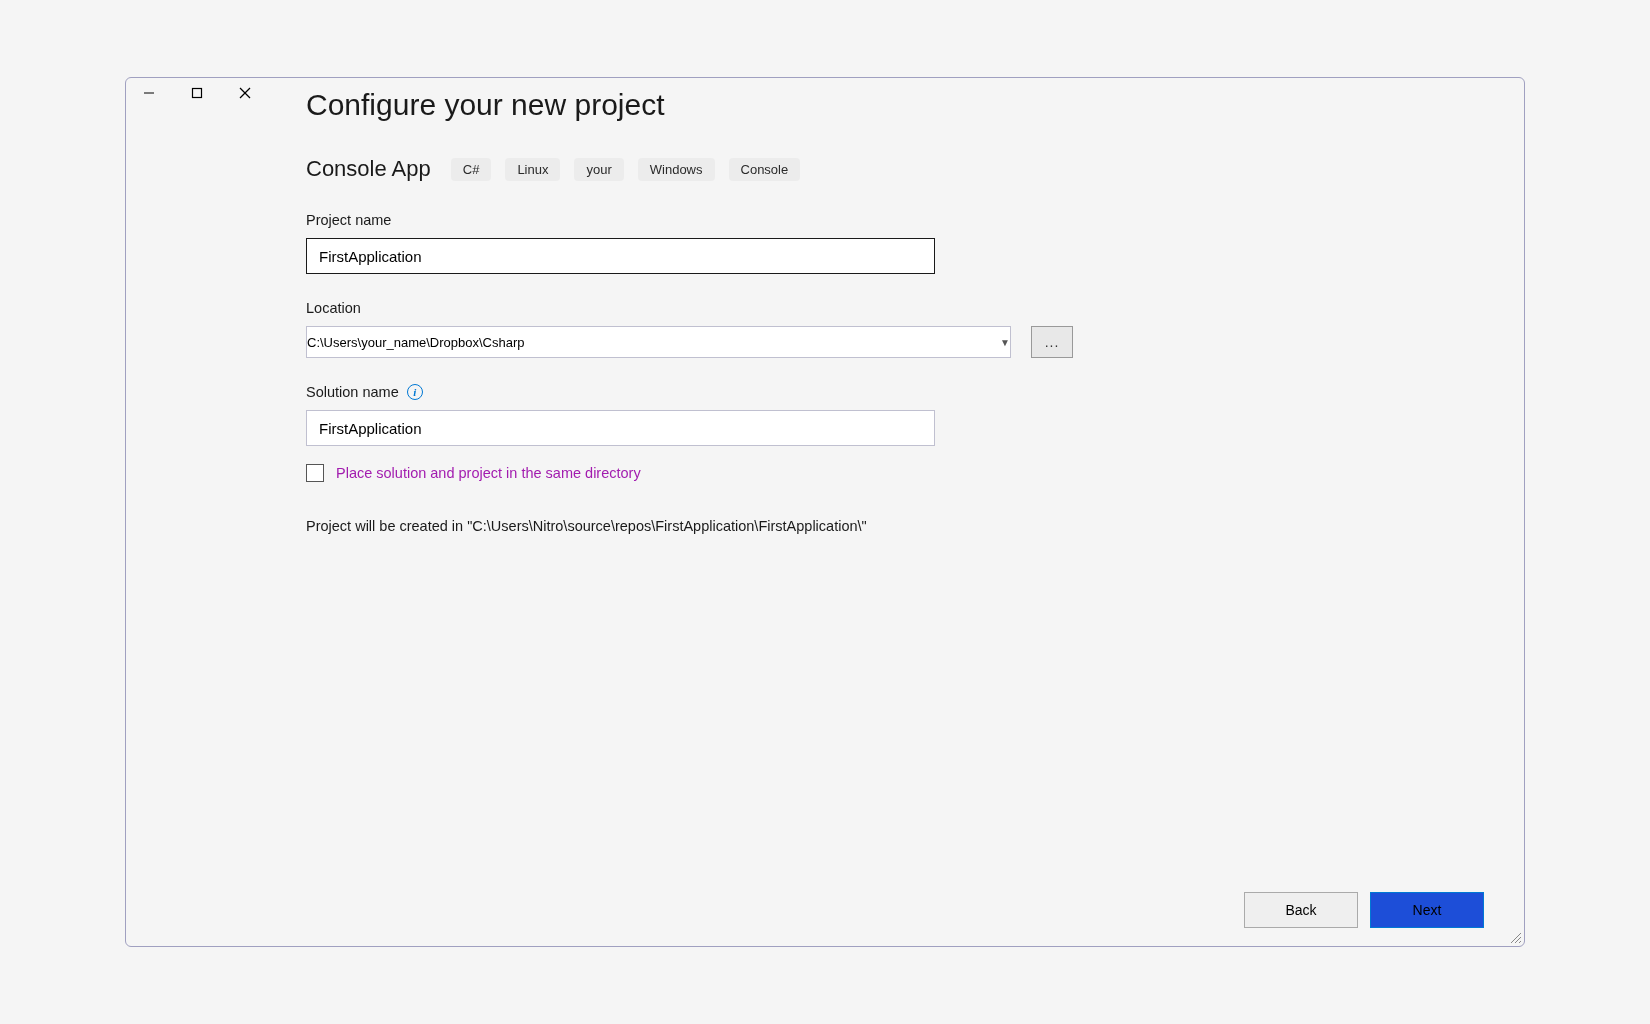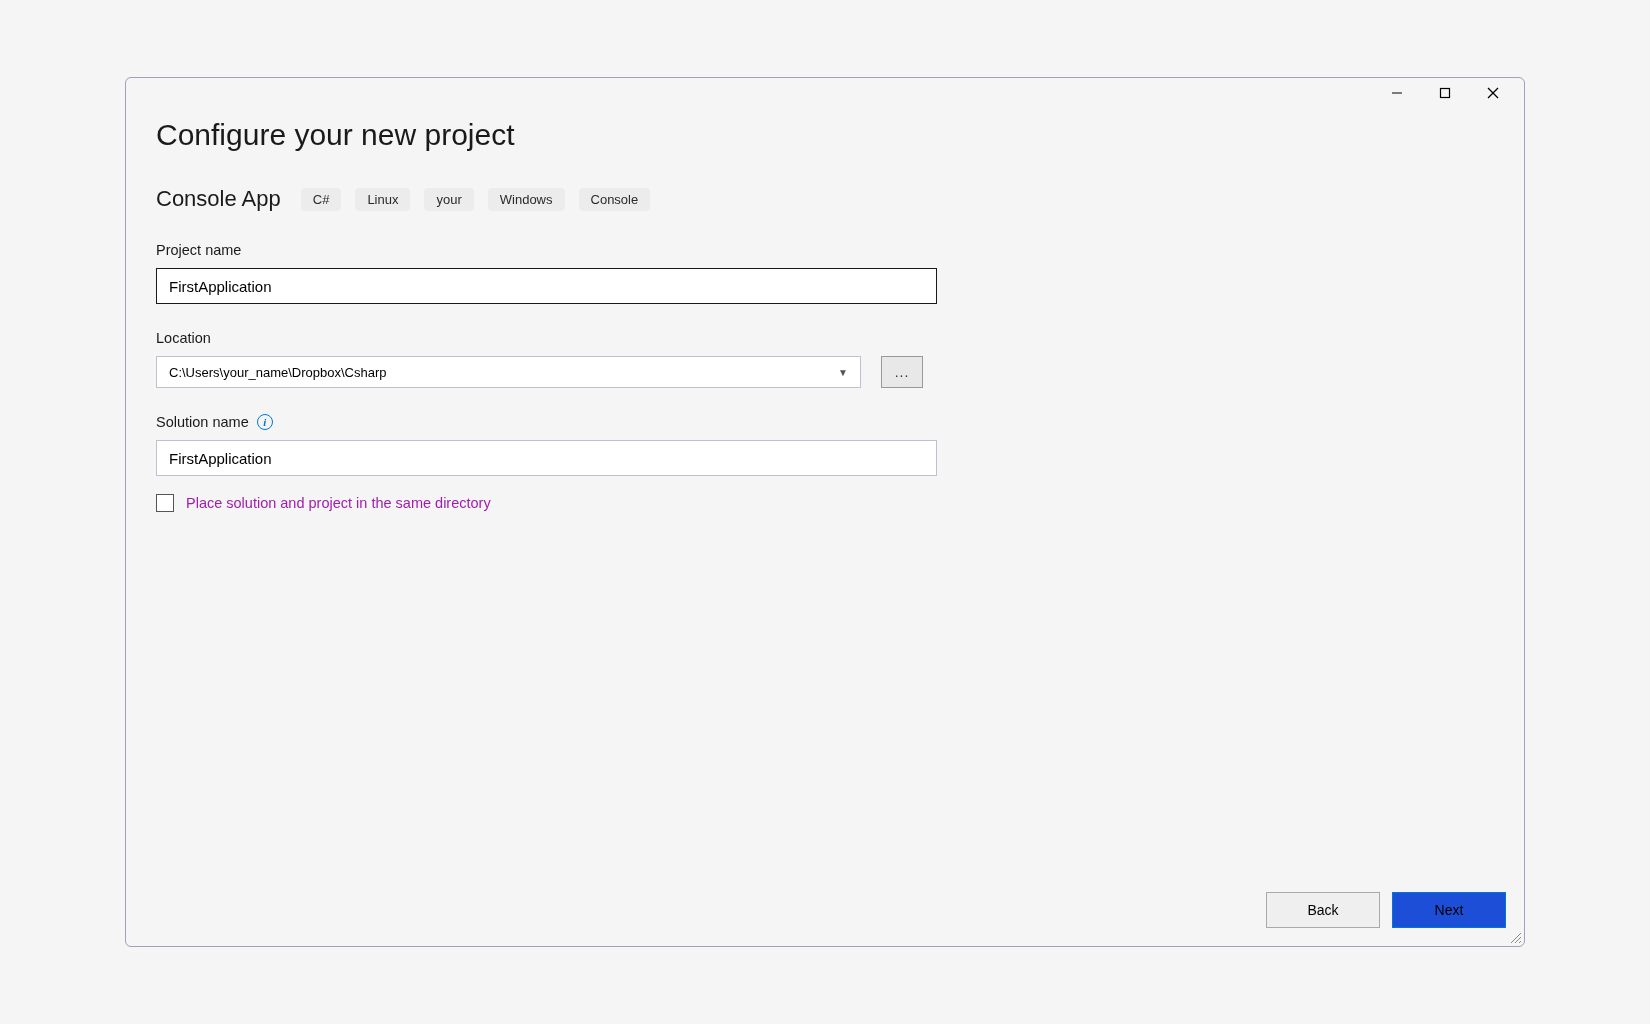--- a/index.html
+++ b/index.html
@@ -18,21 +18,20 @@
       align-items: center;
     }
     .window {
       width: 1400px;
       height: 870px;
       background: #f5f5f5;
       border: 1px solid #a0a0c0;
       border-radius: 6px;
       position: relative;
       display: flex;
-      flex-direction: column;
     }
     .titlebar {
       height: 30px;
       display: flex;
       justify-content: flex-end;
       align-items: center;
       padding-right: 8px;
       gap: 2px;
     }
     .titlebar-btn {
@@ -92,21 +91,21 @@
       display: inline-flex;
       align-items: center;
       justify-content: center;
       color: #0078d4;
       font-size: 11px;
       font-family: Georgia, serif;
       font-style: italic;
       font-weight: bold;
     }
     .text-input {
-      width: 781px;
+      width: 629px;
       height: 36px;
       border: 1.5px solid #1a1a1a;
       background: #fff;
       padding: 0 12px;
       font-size: 15px;
       font-family: inherit;
       outline: none;
     }
     .text-input.light {
       border: 1px solid #c0c0d0;
@@ -117,21 +116,21 @@
     .location-row {
       display: flex;
       align-items: center;
       gap: 20px;
     }
     .combo {
       width: 705px;
       height: 32px;
       border: 1px solid #c0c0d0;
       background: #fff;
-      padding: 0 12px;
+      padding: 0 0;
       font-size: 13px;
       display: flex;
       align-items: center;
       justify-content: space-between;
       cursor: pointer;
     }
     .combo-arrow {
       font-size: 10px;
       color: #555;
     }
@@ -164,21 +163,21 @@
       background: #fff;
       cursor: pointer;
     }
     .path-text {
       font-size: 14.5px;
       color: #1a1a1a;
     }
     .footer {
       position: absolute;
       bottom: 18px;
-      right: 18px;
+      right: 40px;
       display: flex;
       gap: 12px;
     }
     .footer-btn {
       width: 114px;
       height: 36px;
       border: 1px solid #aaa;
       background: #efefef;
       font-size: 14px;
       font-family: inherit;
@@ -262,20 +261,21 @@
         <span class="info-icon">i</span>
       </div>
       <input type="text" class="text-input light" value="FirstApplication" style="">
     </div>
 
     <div class="checkbox-row">
       <div class="checkbox"></div>
       <span>Place solution and project in the same directory</span>
     </div>
 
+    <div class="path-text">Project will be created in "C:\Users\Nitro\source\repos\FirstApplication\FirstApplication\"</div>
 
   </div>
 
   <div class="footer">
     <button class="footer-btn">Back</button>
     <button class="footer-btn primary">Next</button>
   </div>
 
   <div class="resize-grip">
     <svg width="14" height="14" viewBox="0 0 14 14">

